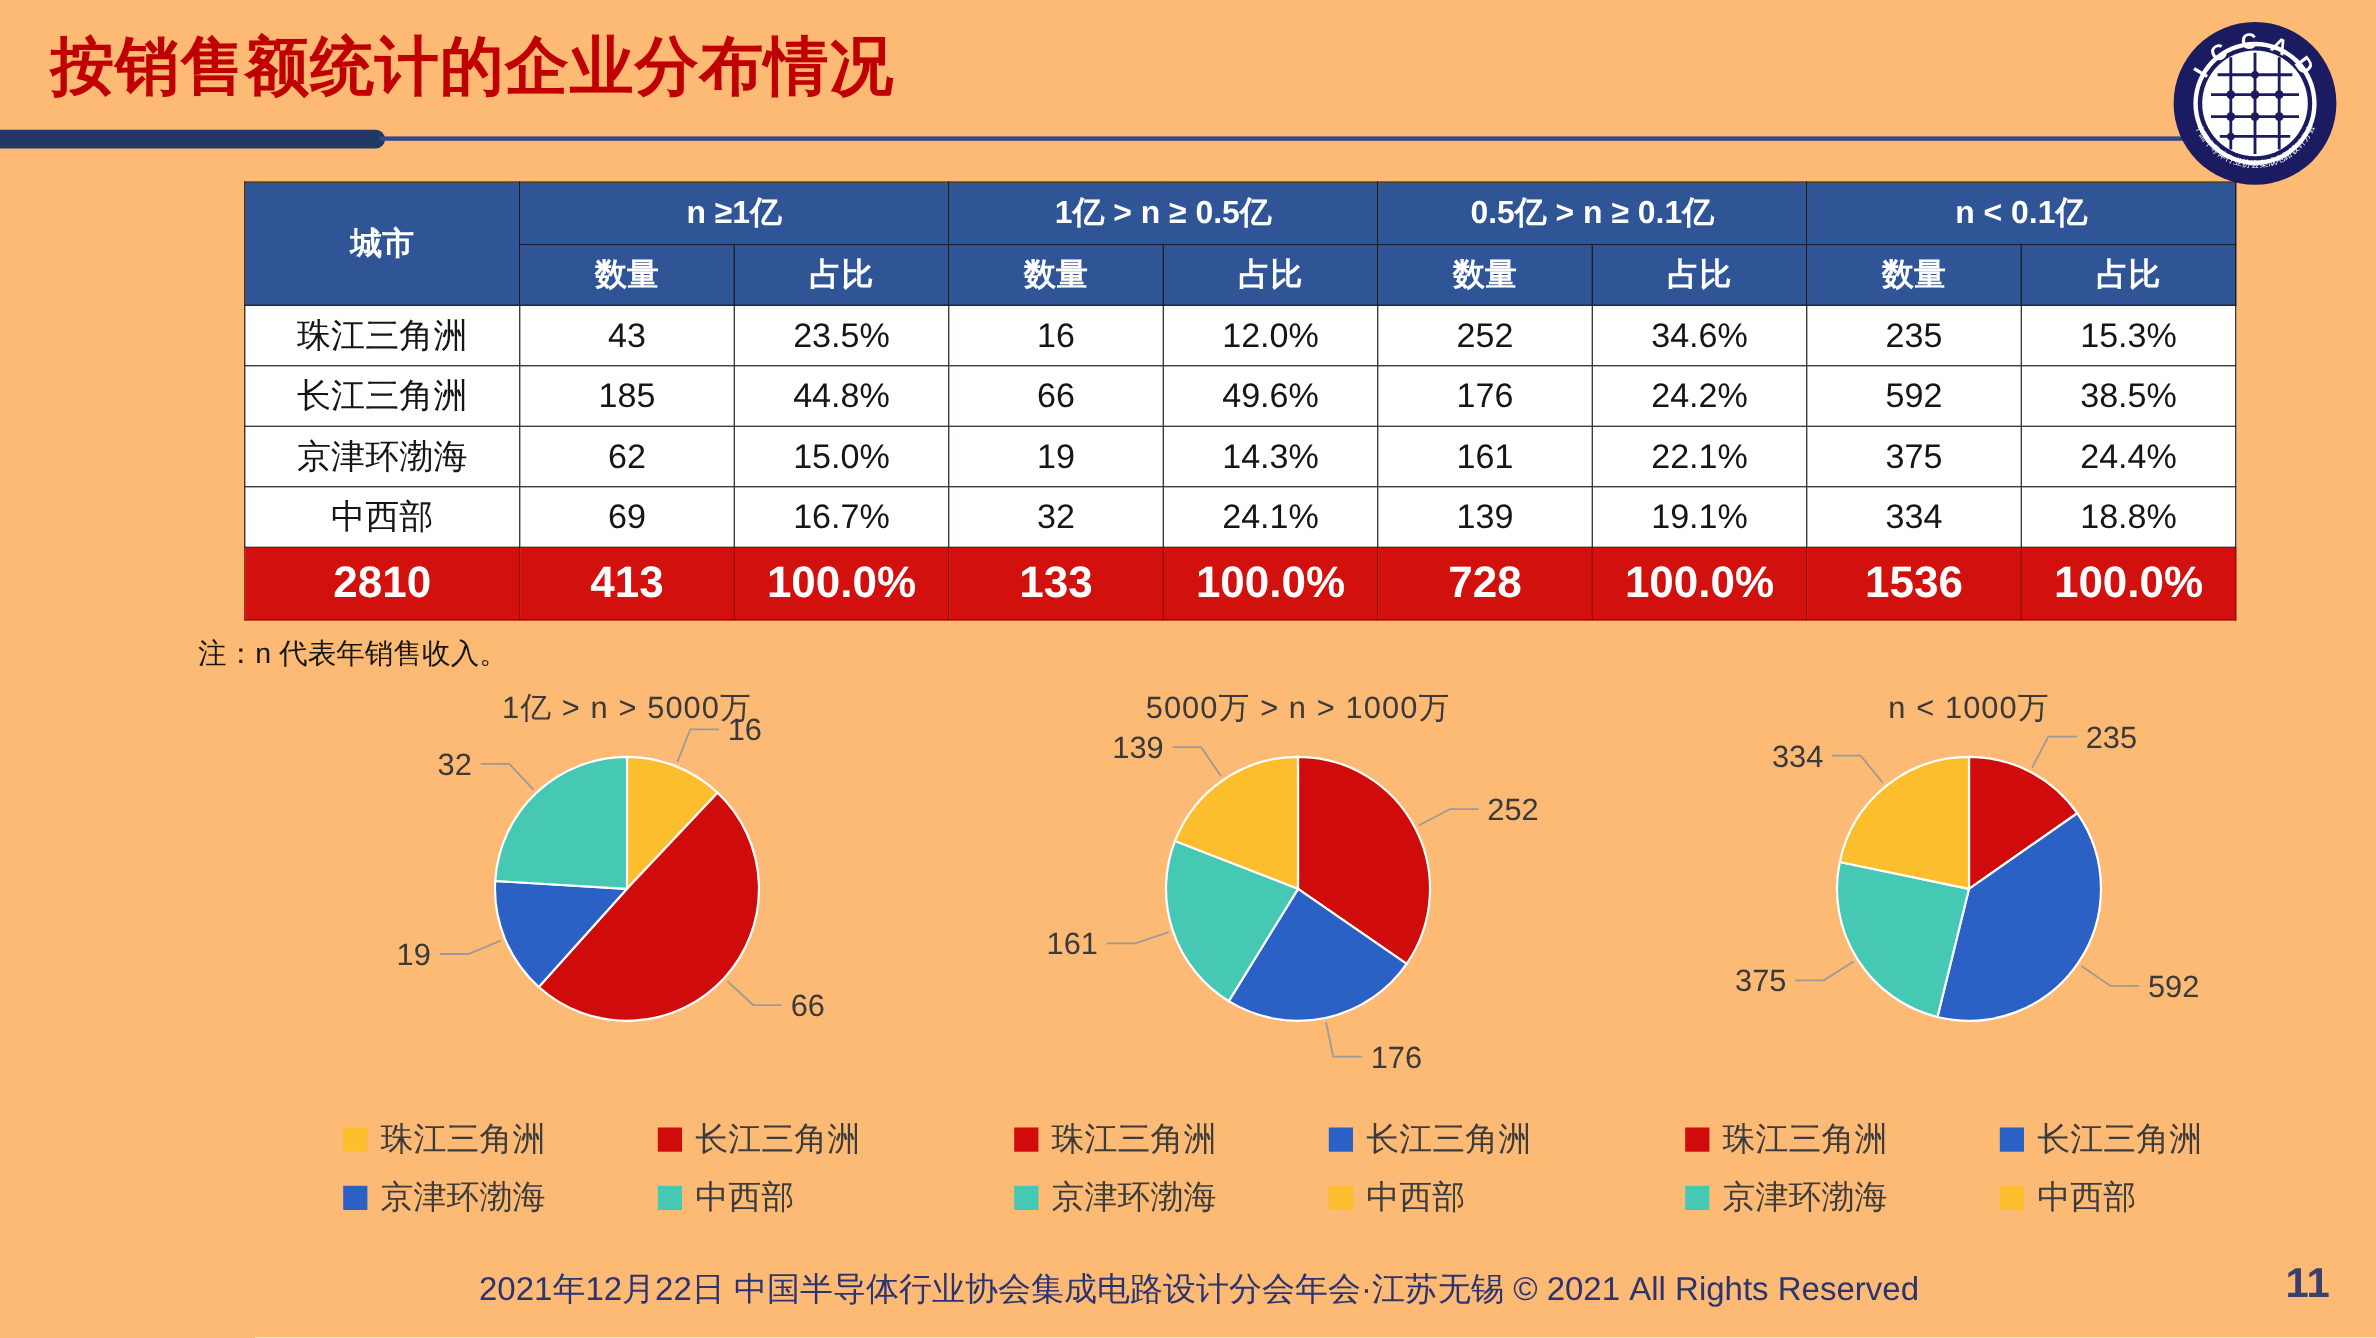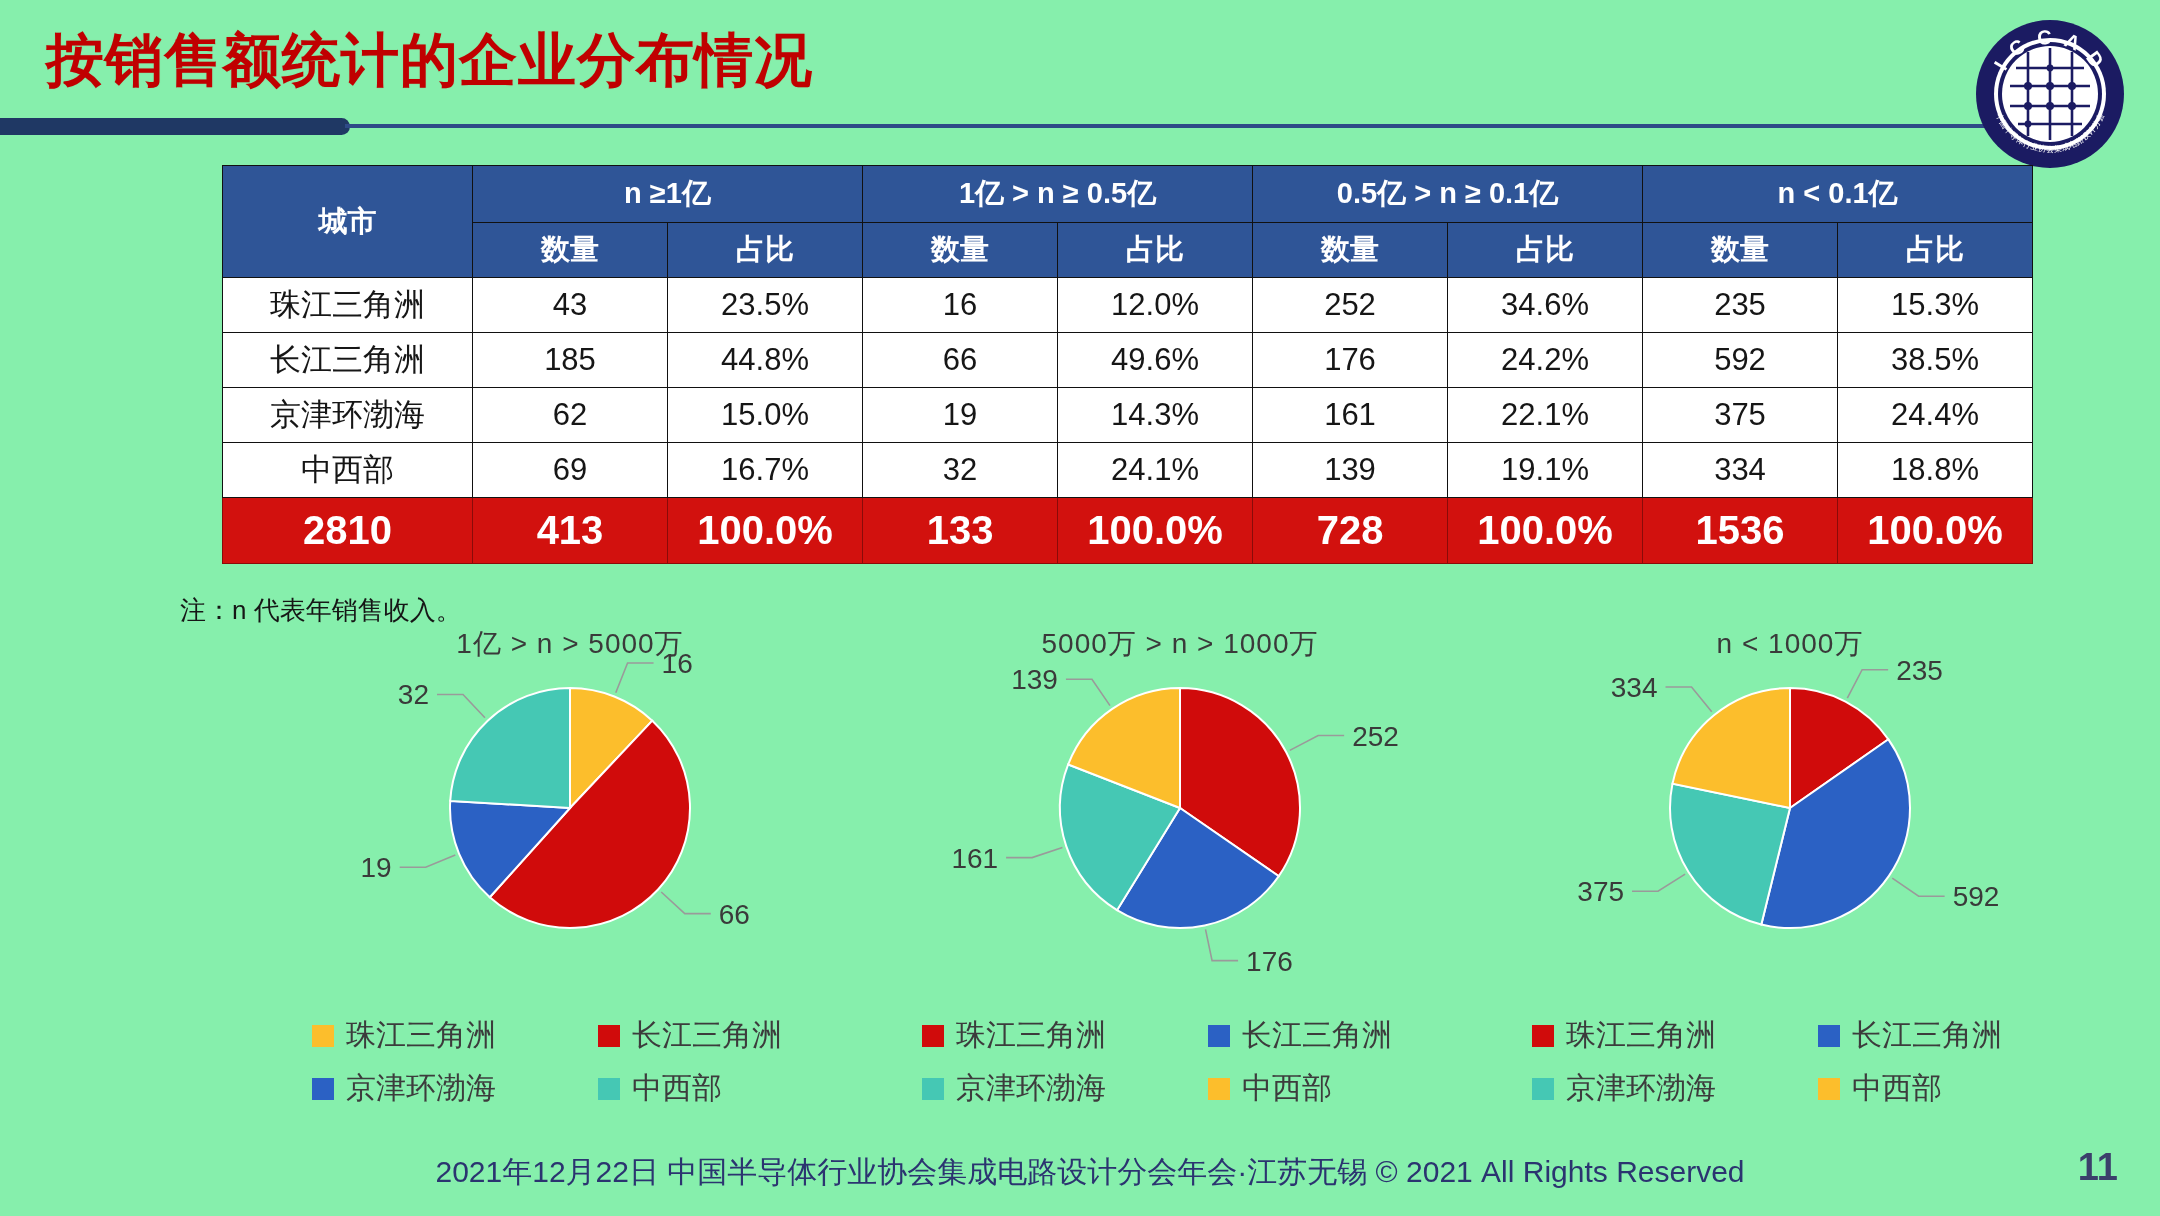--- a/index.html
+++ b/index.html
@@ -2,21 +2,21 @@
 <html><head>
 <meta charset="utf-8">
 <style>
   * { box-sizing: border-box; margin: 0; padding: 0; }
   html, body {
     width: 2160px; height: 1216px;
     background: #ffffff;
     font-family: "Liberation Sans", "DejaVu Sans", sans-serif;
     overflow: hidden;
   }
-  .slide { position: relative; width: 2160px; height: 1216px; background: #86efac; }
+  .slide { position: relative; width: 2160px; height: 1216px; background: #fdba74; }
 
   
   .title {
     position: absolute; left: 46px; top: 22px;
     font-size: 58px; font-weight: bold; color: #C00000;
     letter-spacing: 1px; white-space: nowrap;
     text-shadow: 0 0 1px rgba(192,0,0,.25);
   }
   .title-rule-thick {
     position: absolute; left: 0px; top: 118px;
@@ -53,21 +53,21 @@
     background: #D2110E; color: #ffffff;
     font-weight: bold; font-size: 40px; height: 66px;
     border-color: #8a0b09;
   }
   col.c-city { width: 250px; }
   col.c-num  { width: 195px; }
   col.c-pct  { width: 195px; }
 
   .note {
     position: absolute; left: 180px; top: 577px;
-    font-size: 26px; color: #161616; margin-top: 16px;
+    font-size: 26px; color: #161616;
   }
 
   
   .charts { position: absolute; left: 0; top: 625px; width: 2160px; height: 490px; }
   .chart { position: absolute; top: 0; width: 620px; height: 490px; }
   .chart.ch0 { left: 260px; }
   .chart.ch1 { left: 870px; }
   .chart.ch2 { left: 1480px; }
   .chart-title {
     position: absolute; top: 0; left: 0; width: 620px;

